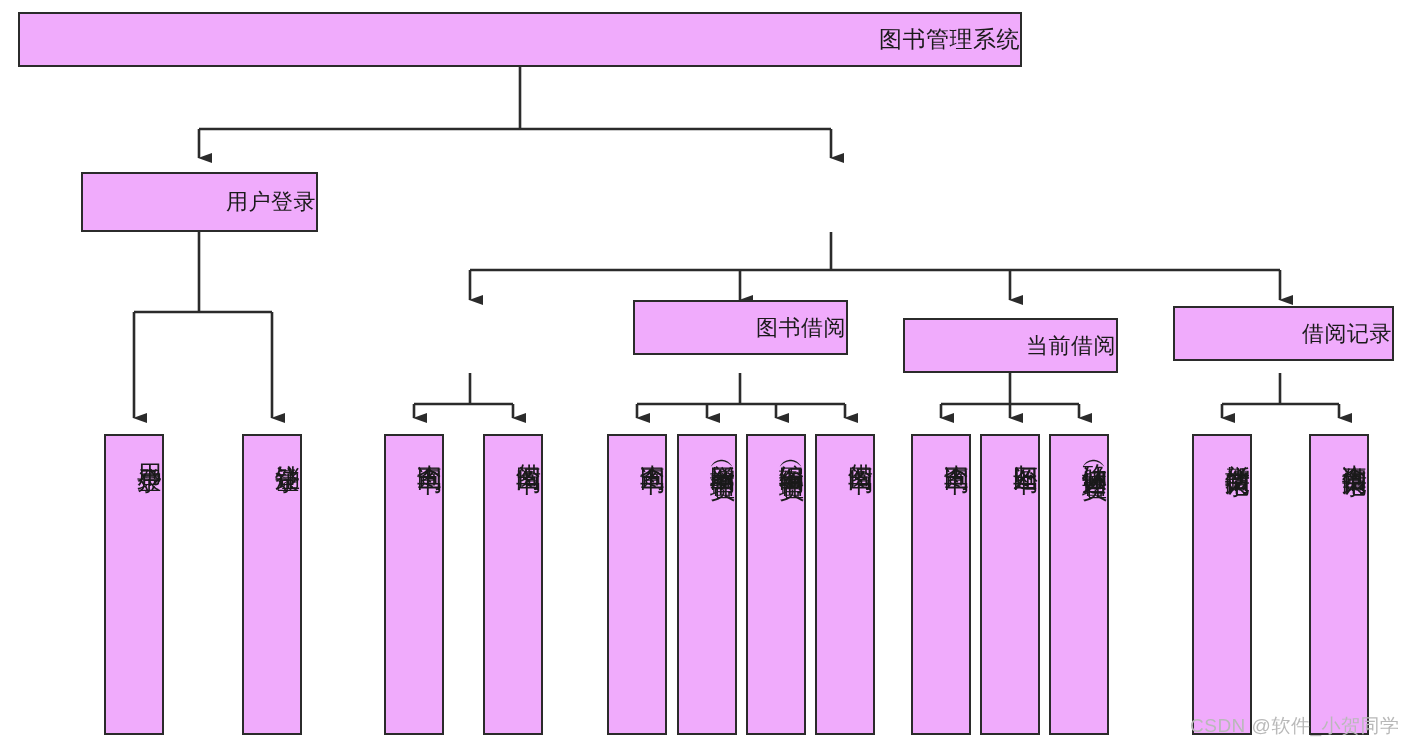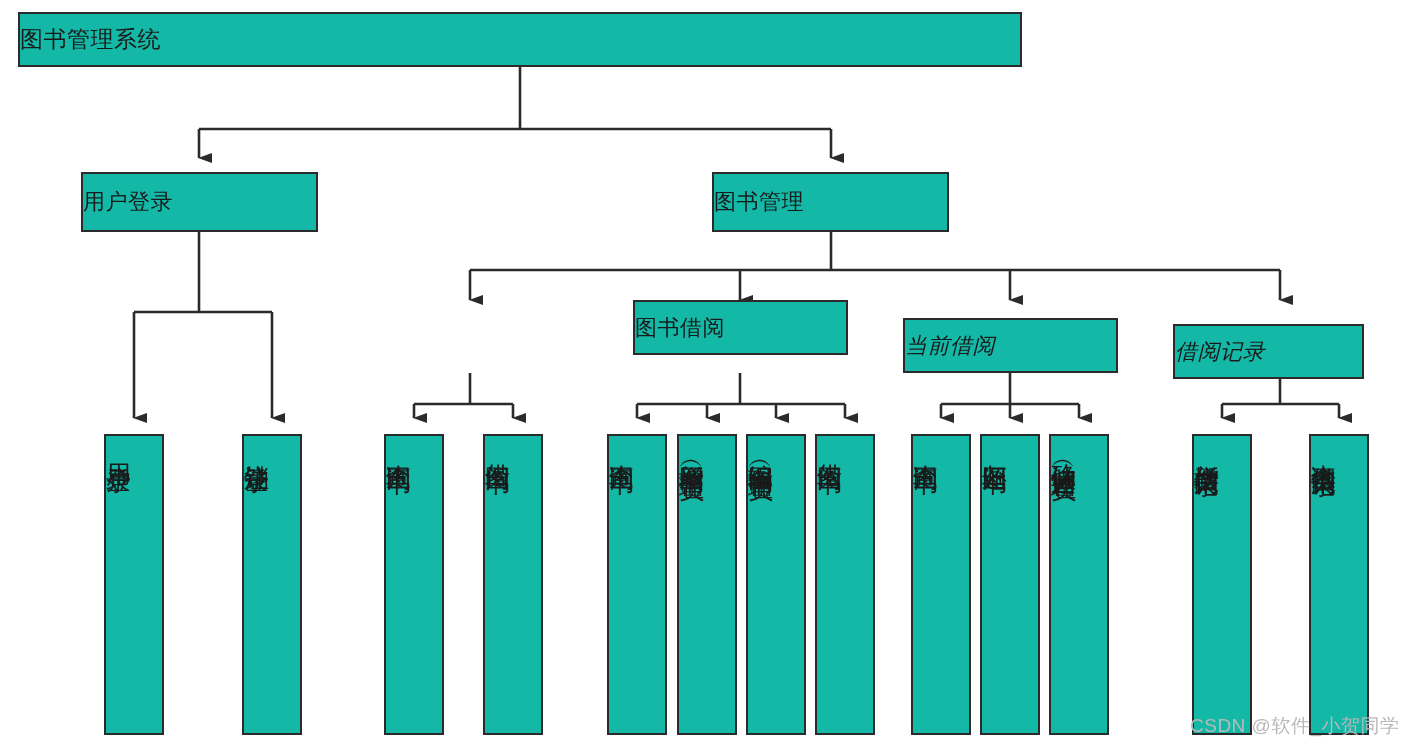--- a/index.html
+++ b/index.html
@@ -22,24 +22,24 @@
     left: 0;
     top: 0;
     width: 1405px;
     height: 747px;
     pointer-events: none;
   }
   .node {
     position: absolute;
     box-sizing: border-box;
     border: 2.5px solid #2b2b2b;
-    background: #14b8a6;
+    background: #f0abfc;
     display: flex;
     align-items: center;
-    justify-content: flex-start;
+    justify-content: flex-end;
     color: #1a1a1a;
   }
   .node-label {
     display: block;
     text-align: center;
     line-height: 1.18;
     letter-spacing: 0.5px;
   }
   .node.horizontal .node-label {
     writing-mode: horizontal-tb;
@@ -122,31 +122,28 @@
     </g>
   </svg>
 
   <div class="node horizontal root" style="left:18px; top:12px; width:1004px; height:55px;">
     <span class="node-label">图书管理系统</span>
   </div>
 
   <div class="node horizontal" style="left:81px; top:172px; width:237px; height:60px;">
     <span class="node-label">用户登录</span>
   </div>
-  <div class="node horizontal" style="left:712px; top:172px; width:237px; height:60px;">
-    <span class="node-label">图书管理</span>
-  </div>
 
   <div class="node horizontal" style="left:633px; top:300px; width:215px; height:55px;">
     <span class="node-label">图书借阅</span>
   </div>
-  <div class="node horizontal" style="left:903px; top:318px; width:215px; height:55px;font-style:italic;">
+  <div class="node horizontal" style="left:903px; top:318px; width:215px; height:55px;">
     <span class="node-label">当前借阅</span>
   </div>
-  <div class="node horizontal" style="left:1173px; top:324px; width:191px; height:55px;font-style:italic;">
+  <div class="node horizontal" style="left:1173px; top:306px; width:221px; height:55px;">
     <span class="node-label">借阅记录</span>
   </div>
 
   <div class="node vertical" style="left:104px; top:434px; width:60px; height:301px;">
     <span class="node-label">用户登录</span>
   </div>
   <div class="node vertical" style="left:242px; top:434px; width:60px; height:301px;">
     <span class="node-label">注销登录</span>
   </div>
 

